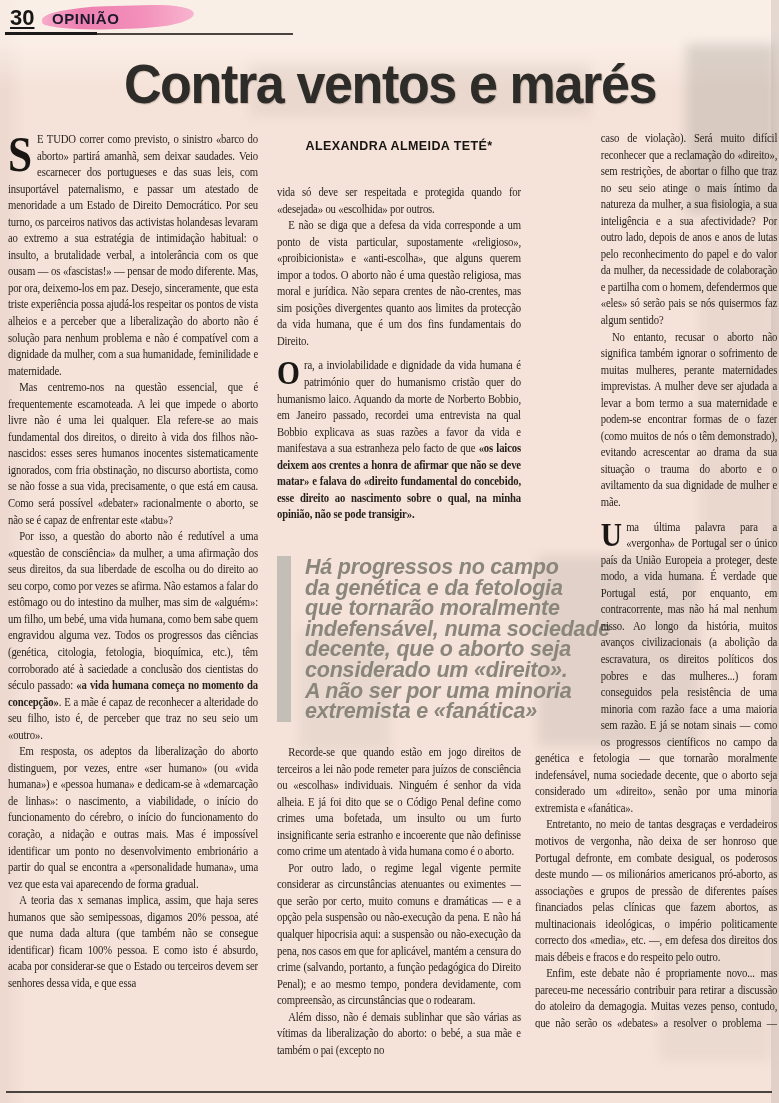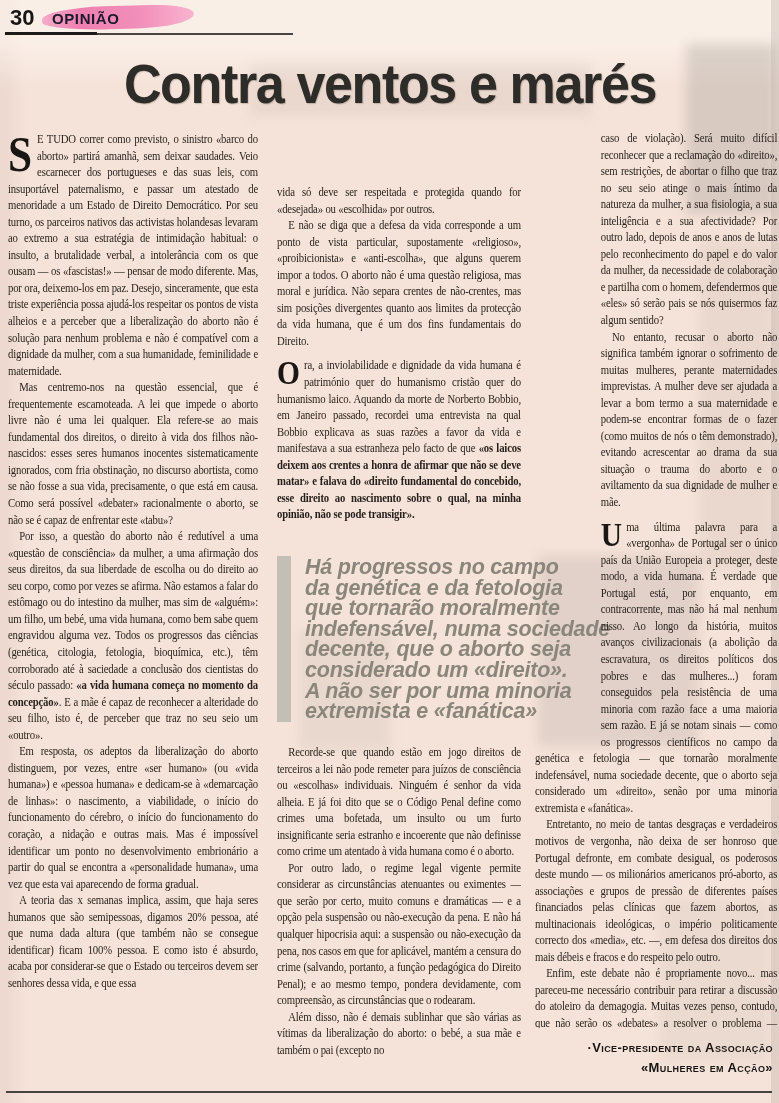--- a/index.html
+++ b/index.html
@@ -13,21 +13,21 @@
   
   .blob{position:absolute;pointer-events:none;filter:blur(6px);}
   .b1{left:686px;top:44px;width:90px;height:170px;background:rgba(150,145,140,.30);}
   .b2{left:538px;top:556px;width:160px;height:190px;background:rgba(150,146,138,.20);}
   .b3{left:250px;top:64px;width:340px;height:52px;background:rgba(140,130,120,.10);}
   .b4{left:700px;top:240px;width:76px;height:330px;background:rgba(160,150,142,.12);}
   .b5{left:300px;top:630px;width:90px;height:120px;background:rgba(150,146,138,.12);}
   .b6{left:660px;top:900px;width:110px;height:160px;background:rgba(150,146,138,.10);}
   .edge{position:absolute;right:0;top:0;width:8px;height:100%;background:rgba(185,175,168,.35);pointer-events:none;}
   
-  .pageno{position:absolute;left:10px;top:7px;font:700 22px/1 "Liberation Sans",sans-serif;color:#161616;}
+  .pageno{position:absolute;left:10px;top:7px;font:700 22px/1 "Liberation Sans",sans-serif;color:#161616;text-decoration:underline;}
   .rule-a{position:absolute;left:5px;top:32px;width:92px;height:3px;background:#1d1b19;}
   .rule-b{position:absolute;left:97px;top:33px;width:196px;height:2px;background:rgba(40,38,36,.85);}
   .swoosh{position:absolute;left:42px;top:6px;width:152px;height:23px;
           background:linear-gradient(90deg,#f7abc9,#ee7fb0 25%,#f28fba 65%,#f9b4cf);
           border-radius:60% 40% 55% 65% / 75% 60% 85% 55%;
           transform:rotate(-1.6deg);}
   .section{position:absolute;left:52px;top:11px;font:700 15px/1 "Liberation Sans",sans-serif;
            letter-spacing:.6px;color:#1b1a2d;}
   .title{position:absolute;left:50%;top:56px;margin:0;white-space:nowrap;
          transform:translateX(-50%) scaleX(.93);
@@ -73,20 +73,21 @@
   <div class="blob b6"></div>
   <div class="edge"></div>
 
   <div class="pageno">30</div>
   <div class="swoosh"></div>
   <div class="section">OPINIÃO</div>
   <div class="rule-a"></div>
   <div class="rule-b"></div>
 
   <h1 class="title">Contra ventos e marés</h1>
+  <div class="byline">ALEXANDRA ALMEIDA TETÉ*</div>
 
   <div class="col col1">
     <p><span class="dropcap">S</span><span>E TUDO correr como previsto, o sinistro «barco do aborto» partirá amanhã, sem deixar saudades. Veio escarnecer dos portugueses e das suas leis, com insuportável paternalismo, e passar um atestado de menoridade a um Estado de Direito Democrático. Por seu turno, os parceiros nativos das activistas holandesas levaram ao extremo a sua estratégia de intimidação habitual: o insulto, a brutalidade verbal, a intolerância com os que ousam — os «fascistas!» — pensar de modo diferente. Mas, por ora, deixemo-los em paz. Desejo, sinceramente, que esta triste experiência possa ajudá-los respeitar os pontos de vista alheios e a perceber que a liberalização do aborto não é solução para nenhum problema e não é compatível com a dignidade da mulher, com a sua humanidade, feminilidade e maternidade.</span></p>
     <p class="ind">Mas centremo-nos na questão essencial, que é frequentemente escamoteada. A lei que impede o aborto livre não é uma lei qualquer. Ela refere-se ao mais fundamental dos direitos, o direito à vida dos filhos não-nascidos: esses seres humanos inocentes sistematicamente ignorados, com fria obstinação, no discurso abortista, como se não fosse a sua vida, precisamente, o que está em causa. Como será possível «debater» racionalmente o aborto, se não se é capaz de enfrentar este «tabu»?</p>
     <p class="ind"><span>Por isso, a questão do aborto não é redutível a uma «questão de consciência» da mulher, a uma afirmação dos seus direitos, da sua liberdade de escolha ou do direito ao seu corpo, como por vezes se afirma. Não estamos a falar do estômago ou do intestino da mulher, mas sim de «alguém»: um filho, um bebé, uma vida humana, como bem sabe quem engravidou alguma vez. Todos os progressos das ciências (genética, citologia, fetologia, bioquímica, etc.), têm corroborado até à saciedade a conclusão dos cientistas do século passado: </span><span class="bold">«a vida humana começa no momento da concepção»</span><span>. E a mãe é capaz de reconhecer a alteridade do seu filho, isto é, de perceber que traz no seu seio um «outro».</span></p>
     <p class="ind">Em resposta, os adeptos da liberalização do aborto distinguem, por vezes, entre «ser humano» (ou «vida humana») e «pessoa humana» e dedicam-se à «demarcação de linhas»: o nascimento, a viabilidade, o início do funcionamento do cérebro, o início do funcionamento do coração, a nidação e outras mais. Mas é impossível identificar um ponto no desenvolvimento embrionário a partir do qual se encontra a «personalidade humana», uma vez que esta vai aparecendo de forma gradual.</p>
     <p class="ind">A teoria das x semanas implica, assim, que haja seres humanos que são semipessoas, digamos 20% pessoa, até que numa dada altura (que também não se consegue identificar) ficam 100% pessoa. E como isto é absurdo, acaba por considerar-se que o Estado ou terceiros devem ser senhores dessa vida, e que essa</p>
   </div>
 
   <div class="col col2top">
@@ -115,17 +116,15 @@
 
   <div class="col col3">
     <div class="pq-spacer"></div>
     <p>caso de violação). Será muito difícil reconhecer que a reclamação do «direito», sem restrições, de abortar o filho que traz no seu seio atinge o mais íntimo da natureza da mulher, a sua fisiologia, a sua inteligência e a sua afectividade? Por outro lado, depois de anos e anos de lutas pelo reconhecimento do papel e do valor da mulher, da necessidade de colaboração e partilha com o homem, defendermos que «eles» só serão pais se nós quisermos faz algum sentido?</p>
     <p class="ind">No entanto, recusar o aborto não significa também ignorar o sofrimento de muitas mulheres, perante maternidades imprevistas. A mulher deve ser ajudada a levar a bom termo a sua maternidade e podem-se encontrar formas de o fazer (como muitos de nós o têm demonstrado), evitando acrescentar ao drama da sua situação o trauma do aborto e o aviltamento da sua dignidade de mulher e mãe.</p>
     <p class="gap"><span class="dropcap two">U</span><span>ma última palavra para a «vergonha» de Portugal ser o único país da União Europeia a proteger, deste modo, a vida humana. É verdade que Portugal está, por enquanto, em contracorrente, mas não há mal nenhum nisso. Ao longo da história, muitos avanços civilizacionais (a abolição da escravatura, os direitos políticos dos pobres e das mulheres...) foram conseguidos pela resistência de uma minoria com razão face a uma maioria sem razão. E já se notam sinais — como os progressos científicos no campo da genética e fetologia — que tornarão moralmente indefensável, numa sociedade decente, que o aborto seja considerado um «direito», senão por uma minoria extremista e «fanática».</span></p>
     <p class="ind">Entretanto, no meio de tantas desgraças e verdadeiros motivos de vergonha, não deixa de ser honroso que Portugal defronte, em combate desigual, os poderosos deste mundo — os milionários americanos pró-aborto, as associações e grupos de pressão de diferentes países financiados pelas clínicas que fazem abortos, as multinacionais ideológicas, o império politicamente correcto dos «media», etc. —, em defesa dos direitos dos mais débeis e fracos e do respeito pelo outro.</p>
     <p class="ind">Enfim, este debate não é propriamente novo... mas pareceu-me necessário contribuir para retirar a discussão do atoleiro da demagogia. Muitas vezes penso, contudo, que não serão os «debates» a resolver o problema — embora possam ser úteis — mas uma atitude diferente, a vontade de amar a vida de todos e cada um, sem excepção: velho moribundo ou bebé em embrião, escorreito ou defeituoso, desejado ou imprevisto, sem condições... sempre!</p>
   </div>
 
-  <div class="credit">·Vice-presidente da Associação
-«Mulheres em Acção»</div>
   <div class="bottom-rule"></div>
 
 </div>
 
 </body></html>

